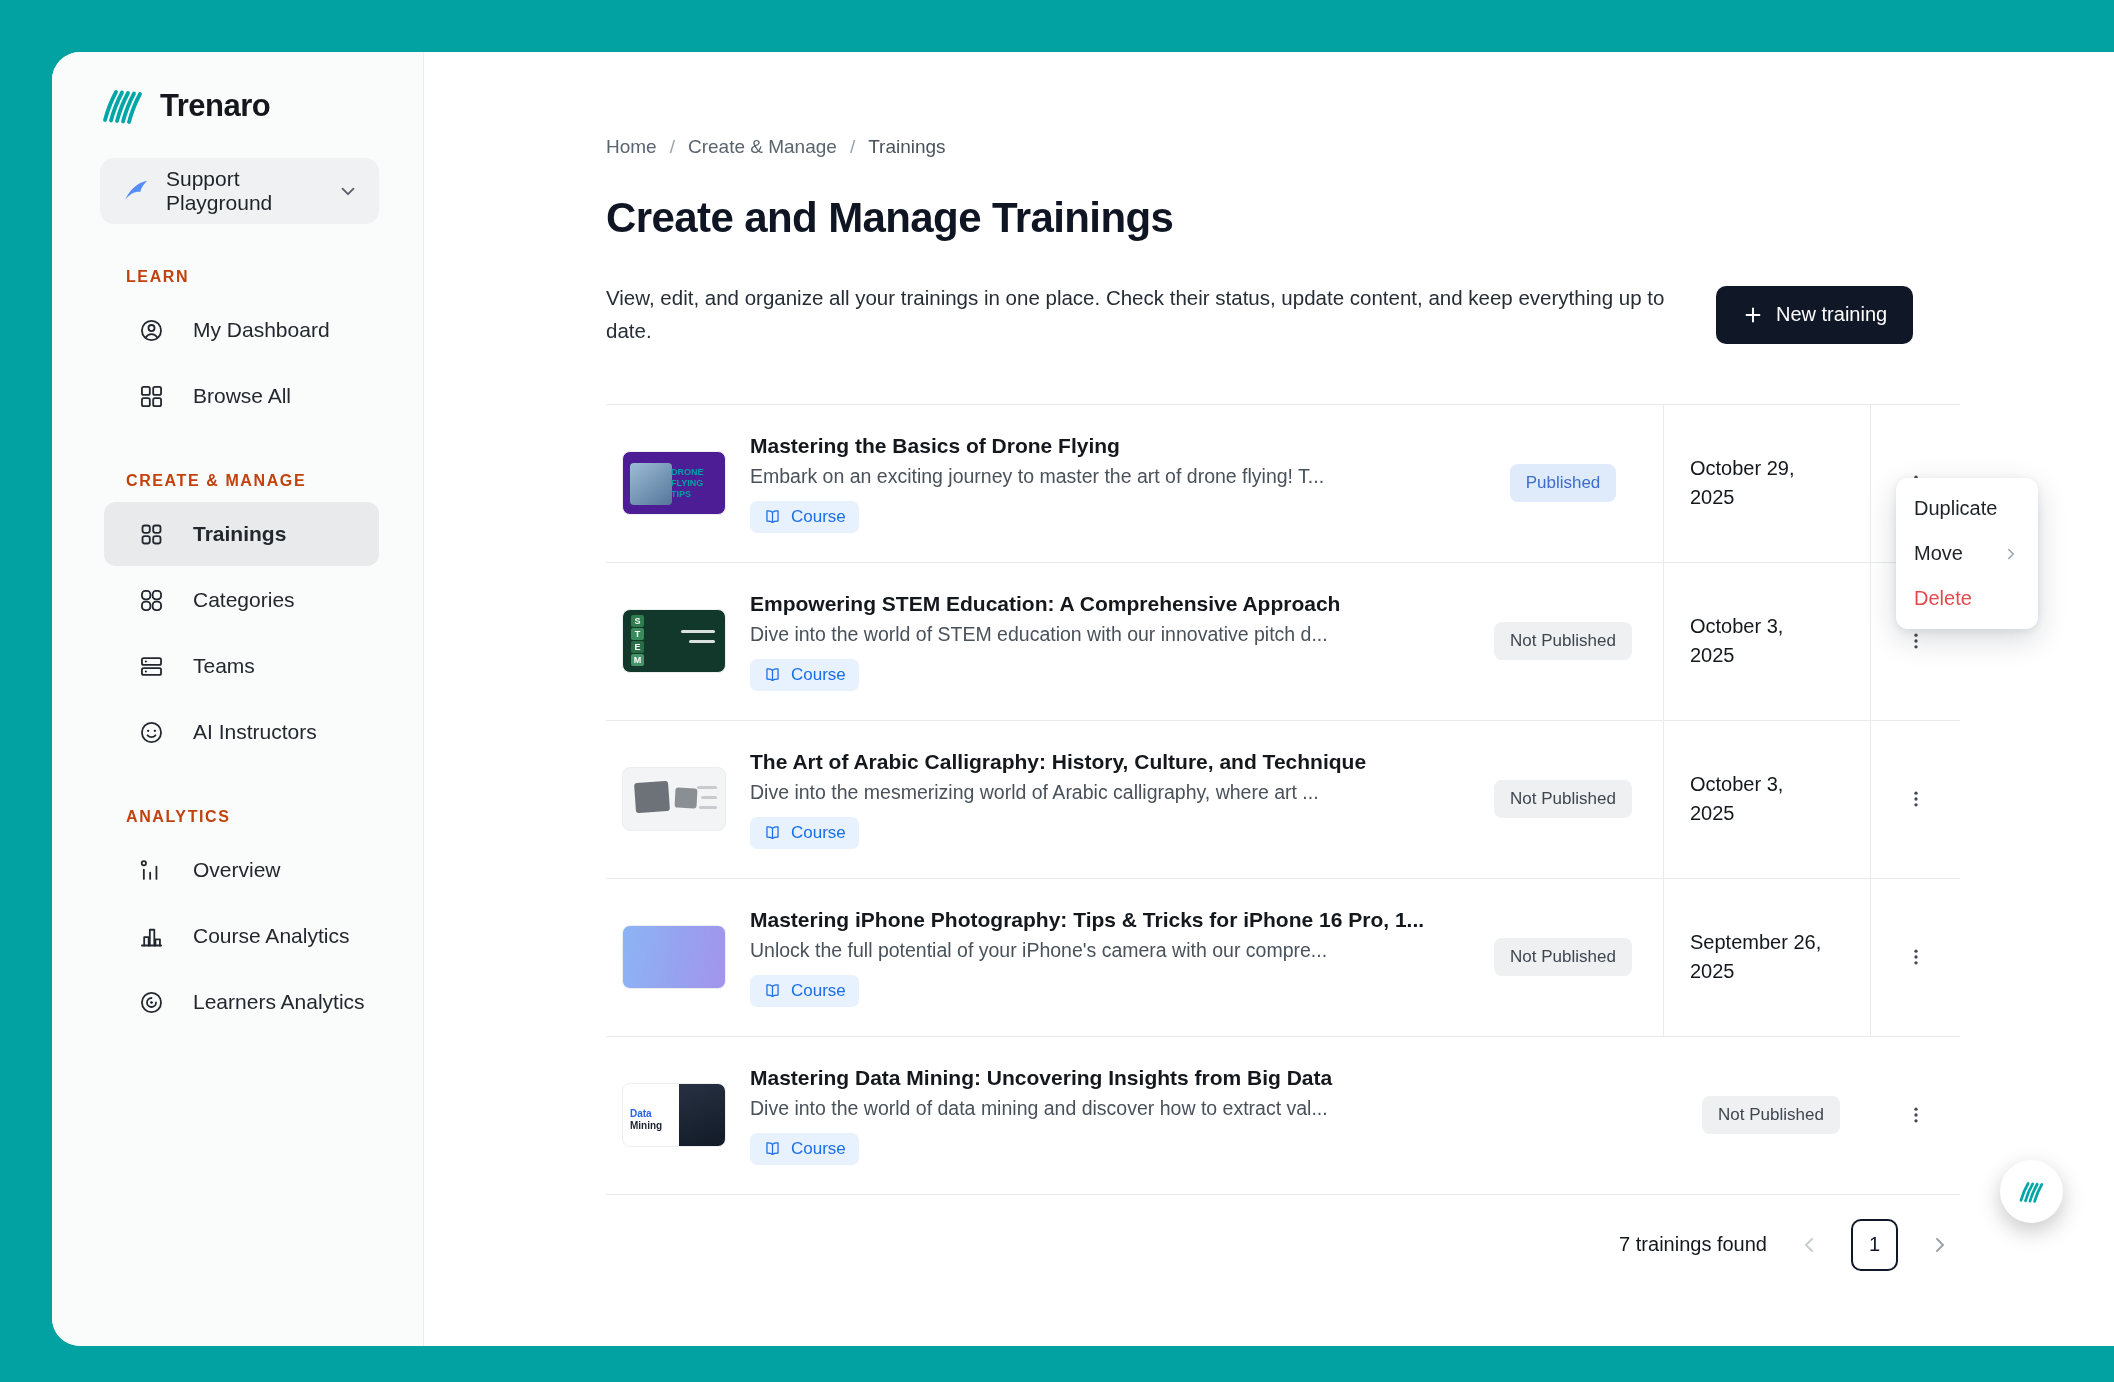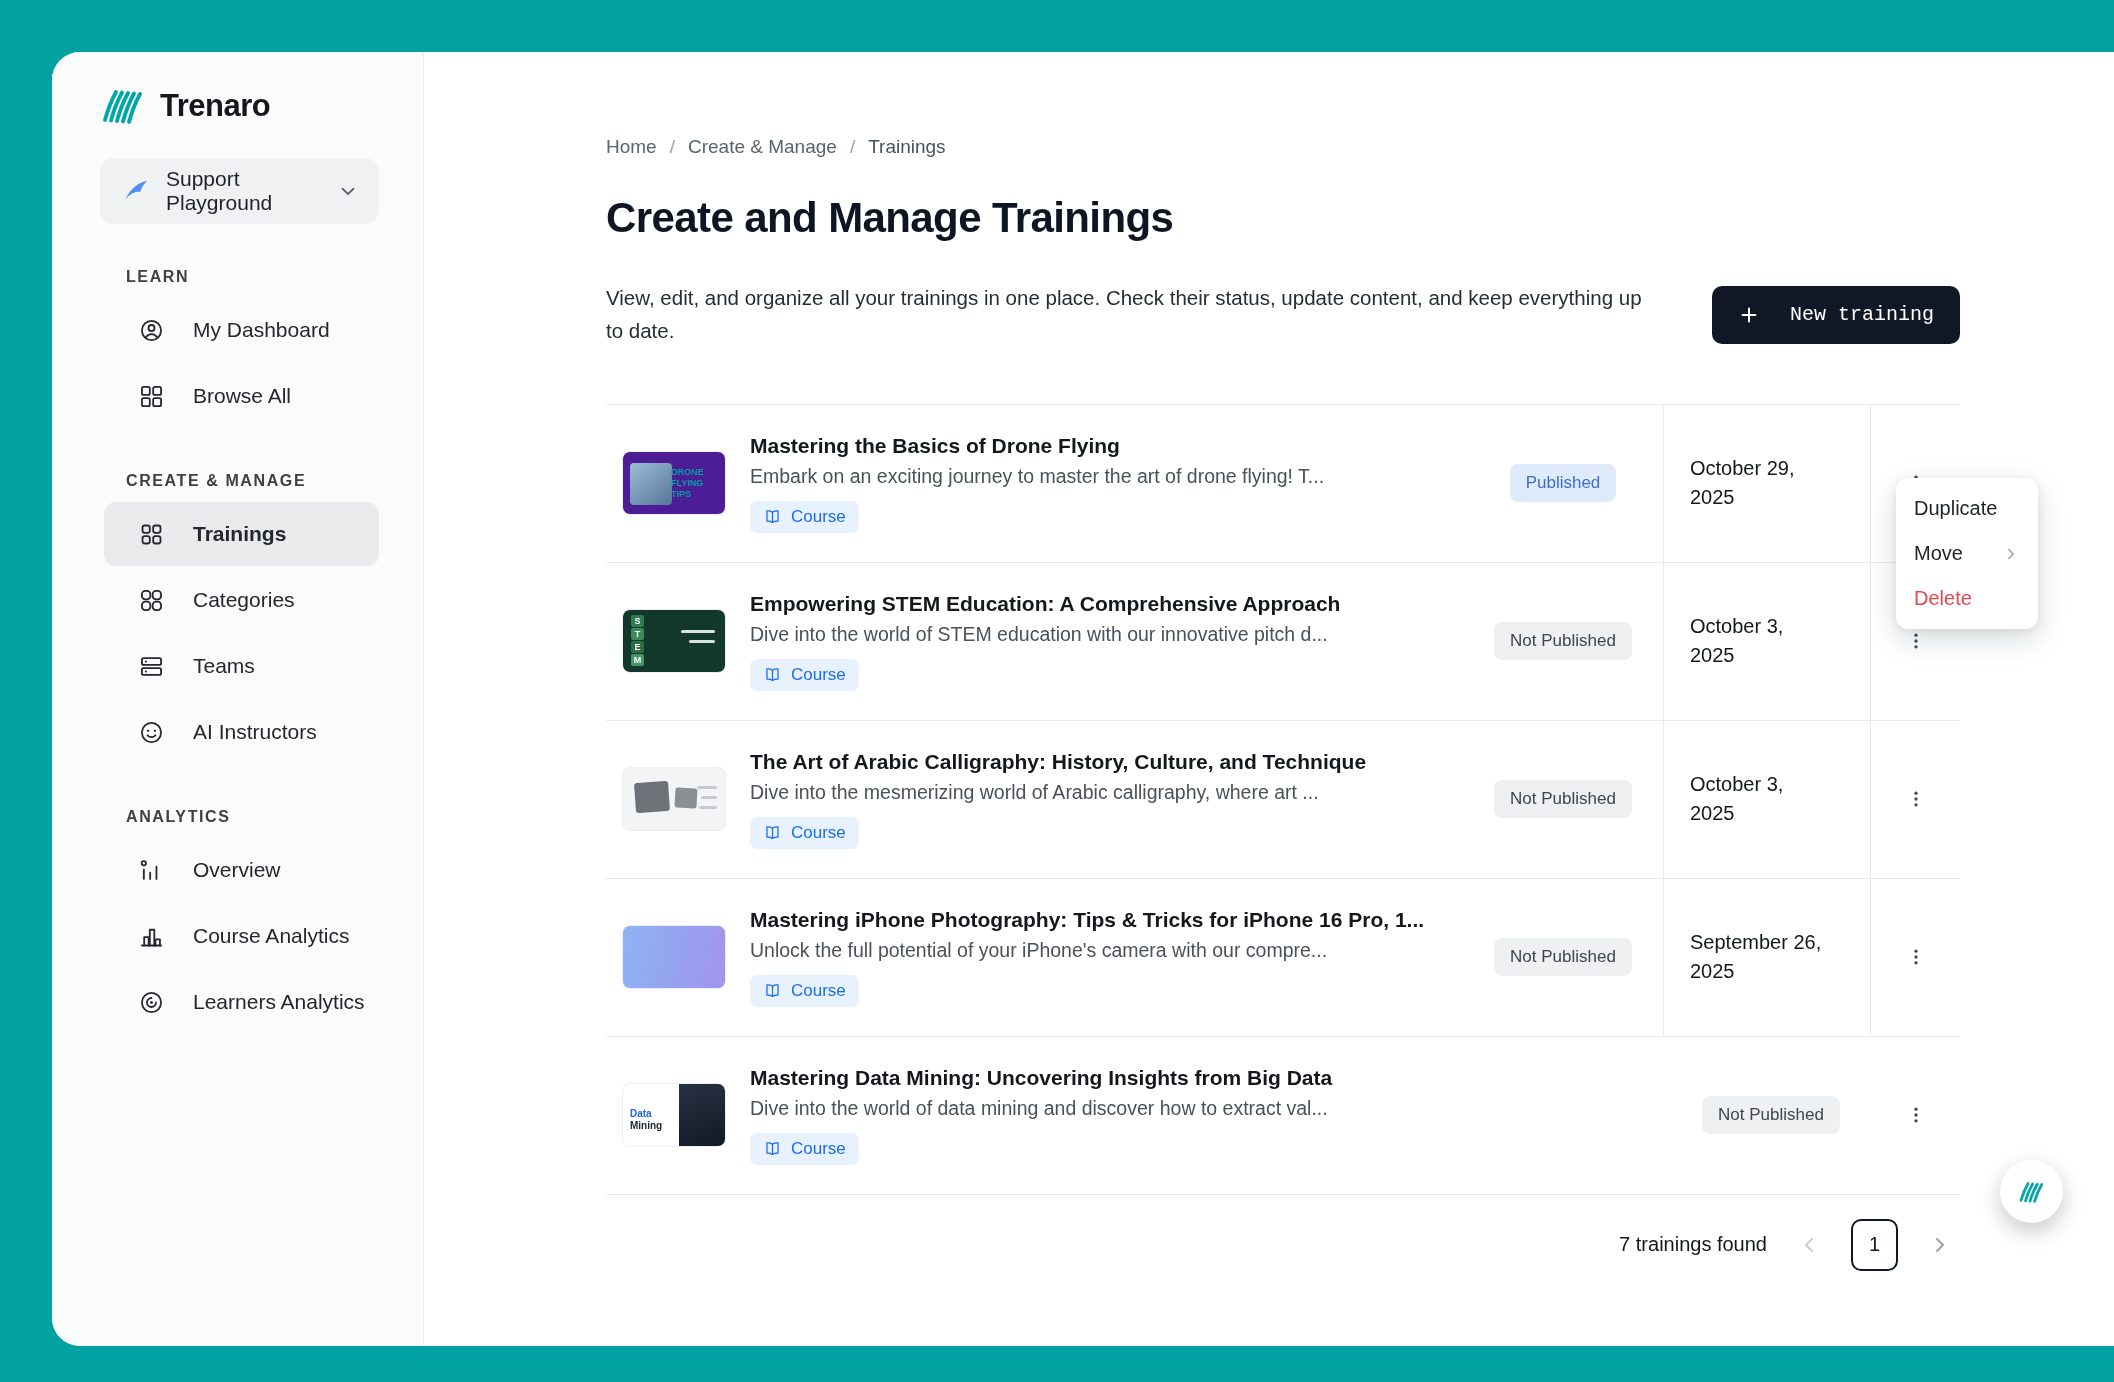--- a/index.html
+++ b/index.html
@@ -47,21 +47,21 @@
     cursor: pointer;
     font-family: inherit;
   }
   .ws-icon { width: 28px; height: 28px; display: inline-flex; }
   .ws-icon svg { width: 28px; height: 28px; }
   .ws-label { flex: 1; text-align: left; font-size: 21px; color: #1d2329; font-weight: 500; }
   .ws-chevron { width: 22px; height: 22px; stroke: #555f69; fill: none; stroke-width: 2; stroke-linecap: round; stroke-linejoin: round; }
   .section-label {
     margin: 44px 44px 12px 74px;
     font-size: 16px; font-weight: bold; letter-spacing: 1.6px;
-    color: #404040;
+    color: #c2410c;
   }
   .nav-item {
     margin: 2px 44px 2px 52px;
     height: 64px;
     border-radius: 12px;
     display: flex; align-items: center; gap: 28px;
     padding-left: 34px;
     cursor: pointer;
     background: transparent;
   }
@@ -84,22 +84,22 @@
     font-size: 42px; font-weight: bold;
     color: #0f1522; letter-spacing: -0.6px;
   }
   .header-row { margin-top: 40px; display: flex; align-items: center; gap: 48px; }
   .page-desc { flex: 1; max-width: 1062px; font-size: 20.5px; line-height: 1.6; color: #262d35; }
   .btn-new {
     flex-shrink: 0;
     background: #101828; color: #ffffff;
     border: none; border-radius: 10px;
     height: 58px; padding: 12px 26px;
-    display: inline-flex; align-items: center; gap: 30px;
-    font-size: 20px; font-weight: 500; font-family: Liberation Mono, monospace;
+    display: inline-flex; align-items: center; gap: 12px;
+    font-size: 20px; font-weight: 500; font-family: Liberation Sans, sans-serif;
     cursor: pointer;
   }
   .btn-new svg { width: 22px; height: 22px; stroke: #ffffff; stroke-width: 2.2; stroke-linecap: round; fill: none; }
   
   .table { margin-top: 56px; border-top: 1px solid #e8eaec; }
   .t-row {
     display: flex; align-items: stretch;
     height: 158px;
     border-bottom: 1px solid #e8eaec;
     cursor: pointer;

